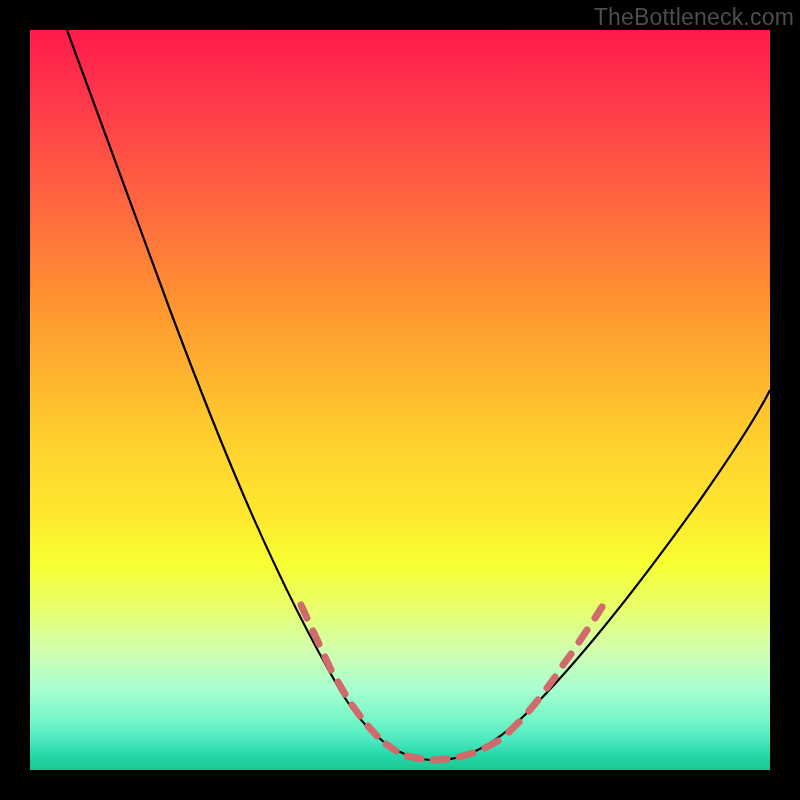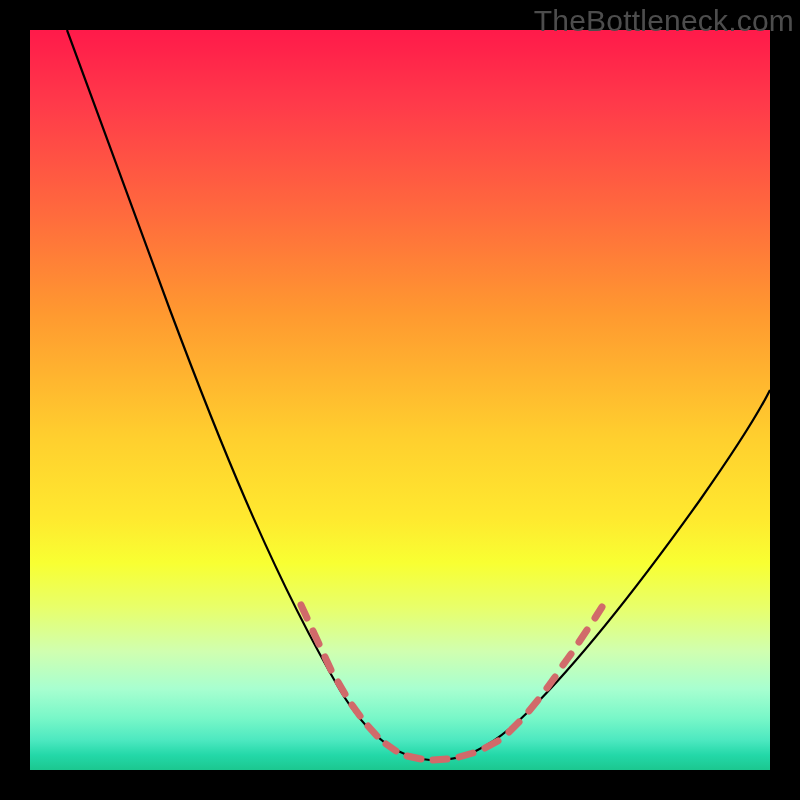--- a/index.html
+++ b/index.html
@@ -41,21 +41,21 @@
       #4ce8c0 96%,
       #23d8a8 98%,
       #1cc78f 100%
     );
   }
   .watermark {
     position: absolute;
     top: 4px;
     right: 6px;
     color: #4d4d4d;
-    font-size: 30px;
+    font-size: 23px;
     font-weight: 500;
     letter-spacing: 0.2px;
     z-index: 10;
   }
   svg.curve {
     position: absolute;
     left: 30px;
     top: 30px;
     width: 740px;
     height: 740px;

